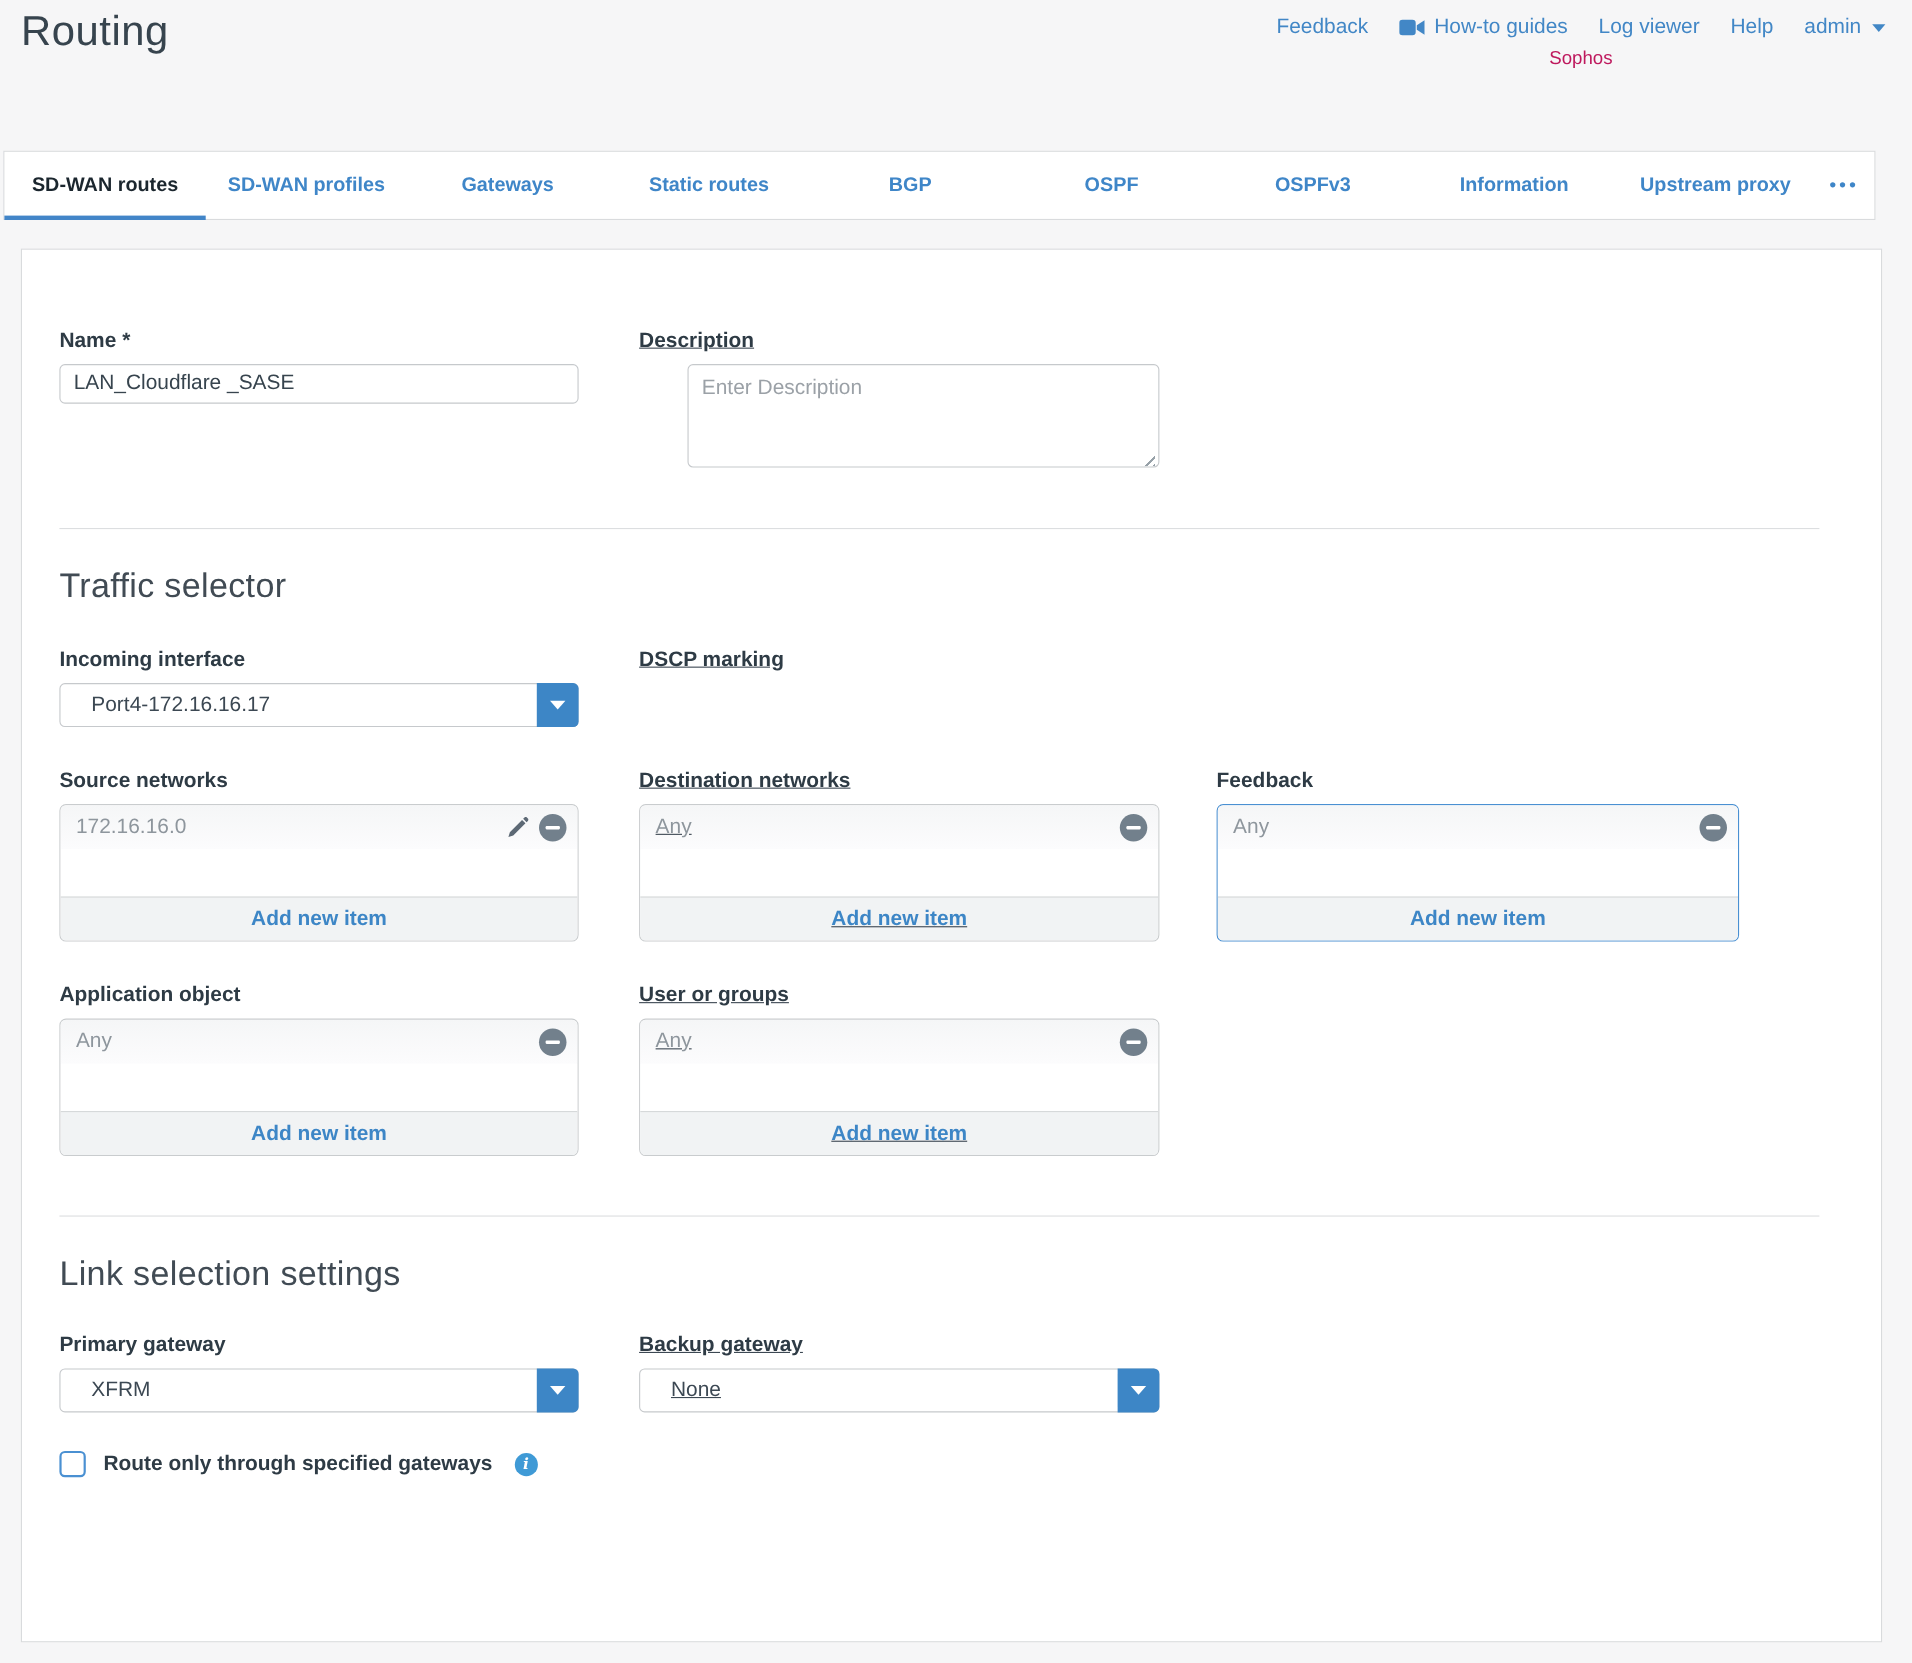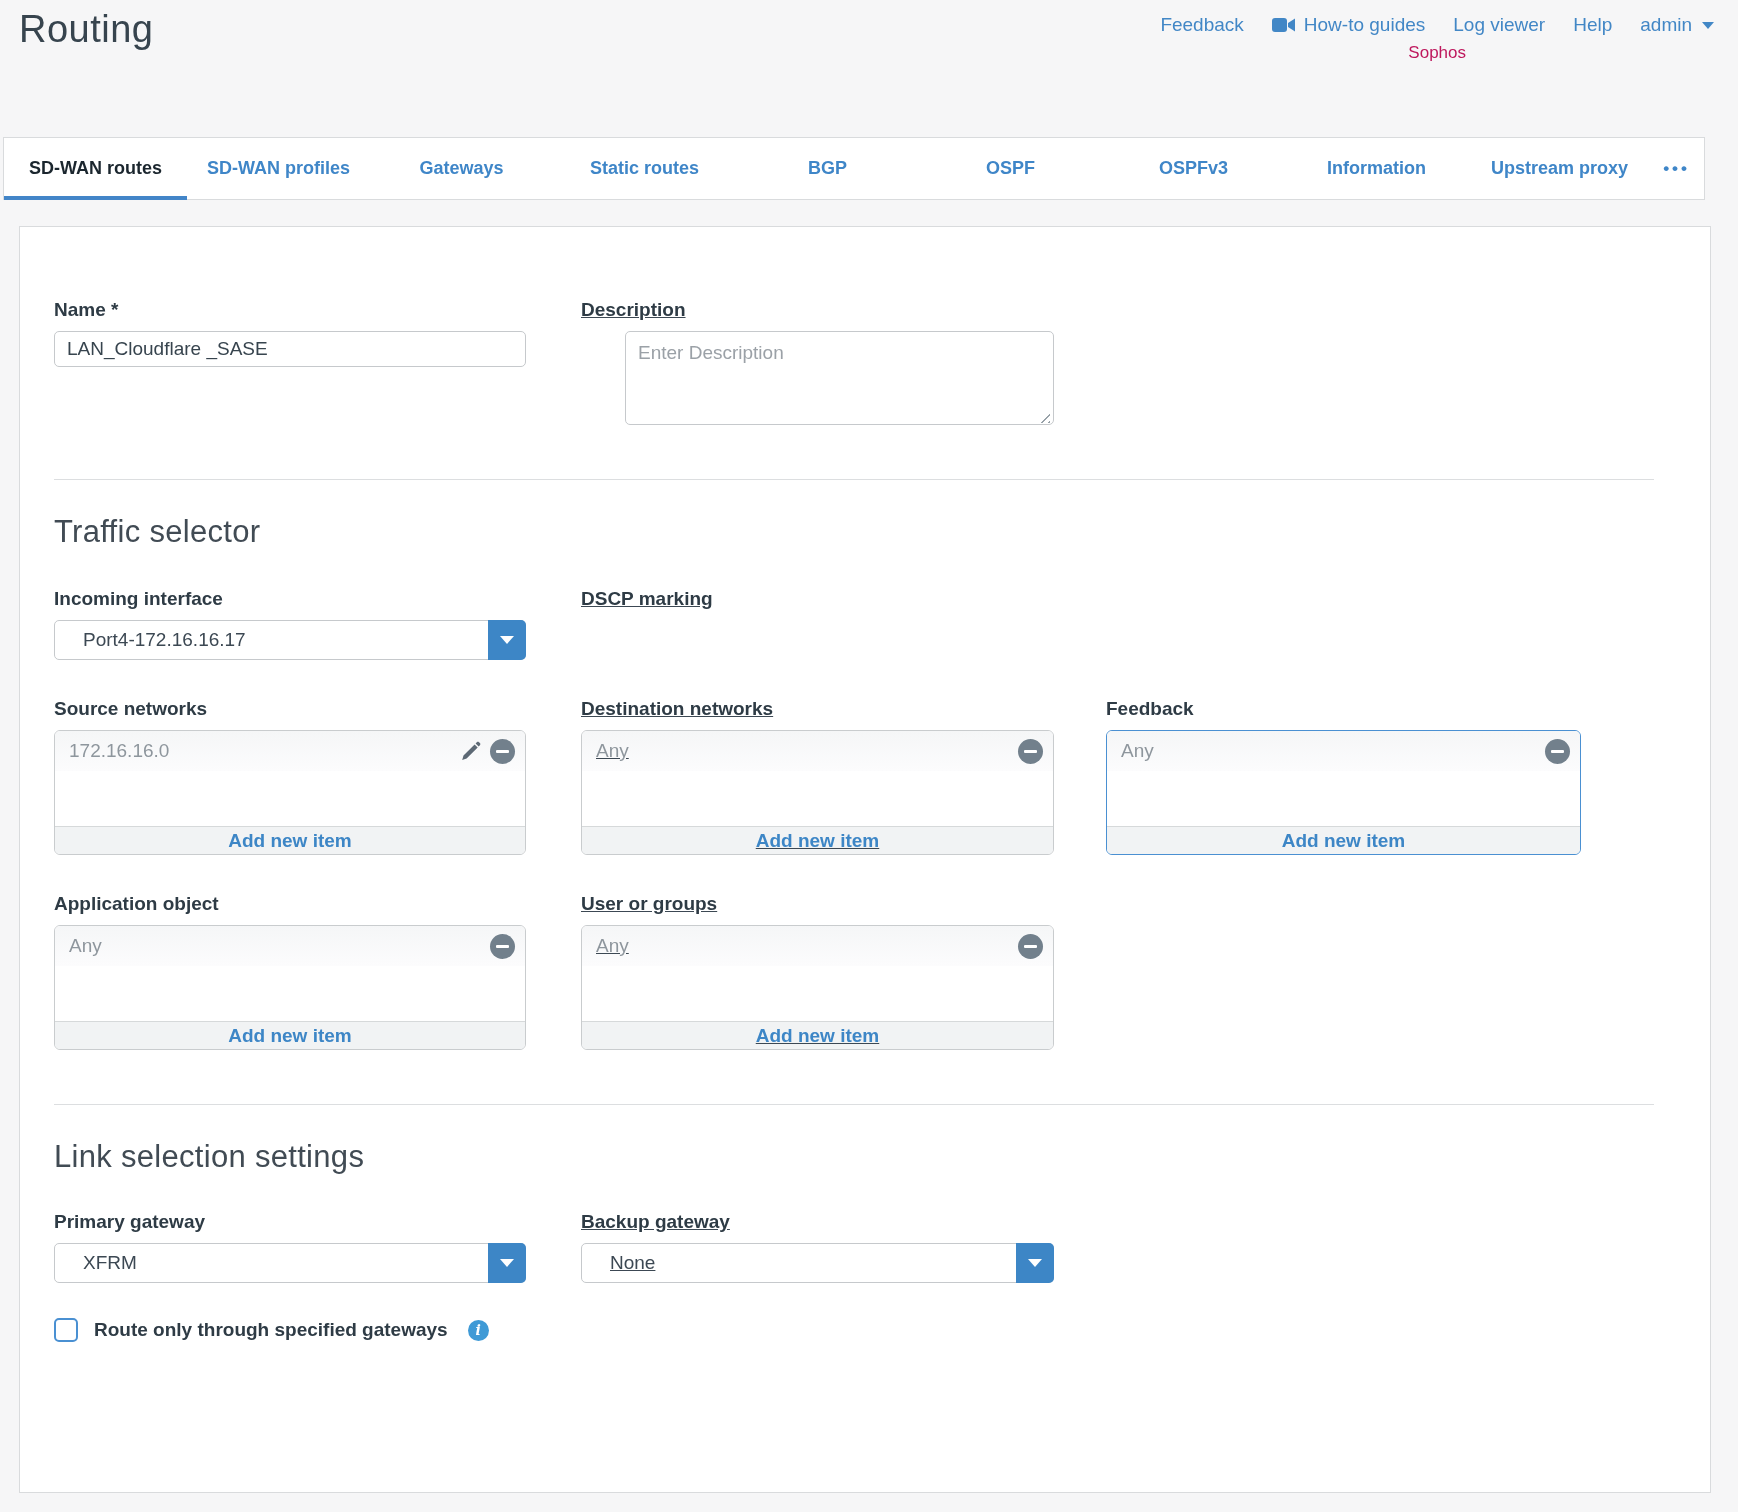--- a/index.html
+++ b/index.html
@@ -53,21 +53,21 @@
   
   .r-boxes { margin-top:38px; }
   .listbox { height:125px; border:1px solid #c9ccce; border-radius:6px; background:#fff; display:flex; flex-direction:column; overflow:hidden; }
   .listbox.focused { border-color:#4a90d2; }
   .lb-item { height:40px; flex:none; background:linear-gradient(#f5f6f7,#fcfcfd); display:flex; align-items:center; padding:0 10px 0 14px; font-size:19px; color:#8e969d; }
   .lb-icons { margin-left:auto; display:flex; align-items:center; gap:7px; }
   .icon-minus { width:25px; height:25px; border-radius:50%; background:#72808c; position:relative; cursor:pointer; flex:none; }
   .icon-minus::after { content:""; position:absolute; left:6px; top:11px; width:13px; height:3px; background:#fff; border-radius:1px; }
   .icon-pencil { width:24px; height:24px; cursor:pointer; display:flex; }
   .lb-spacer { flex:1; background:#fff; }
-  .lb-footer { height:28px; flex:none; border-top:1px solid #d6d9da; background:#f1f3f4; display:flex; align-items:center; justify-content:center; font-size:19px; font-weight:700; color:#3d86c6; cursor:pointer; }
+  .lb-footer { height:40px; flex:none; border-top:1px solid #d6d9da; background:#f1f3f4; display:flex; align-items:center; justify-content:center; font-size:19px; font-weight:700; color:#3d86c6; cursor:pointer; }
 
   .d2 { margin-top:54px; }
   .h-link { margin-top:34px; }
 
   
   .radio-row { margin-top:42px; align-items:center; gap:12px; }
   .radio-group { display:flex; align-items:center; gap:12px; cursor:pointer; }
   .radio { width:22px; height:22px; border:3px solid #3d86c6; border-radius:50%; background:#fff; flex:none; display:flex; align-items:center; justify-content:center; }
   .radio.selected::after { content:""; width:10px; height:10px; border-radius:50%; background:#3d86c6; }
   .radio-label { font-size:19px; color:#2e3b45; }

